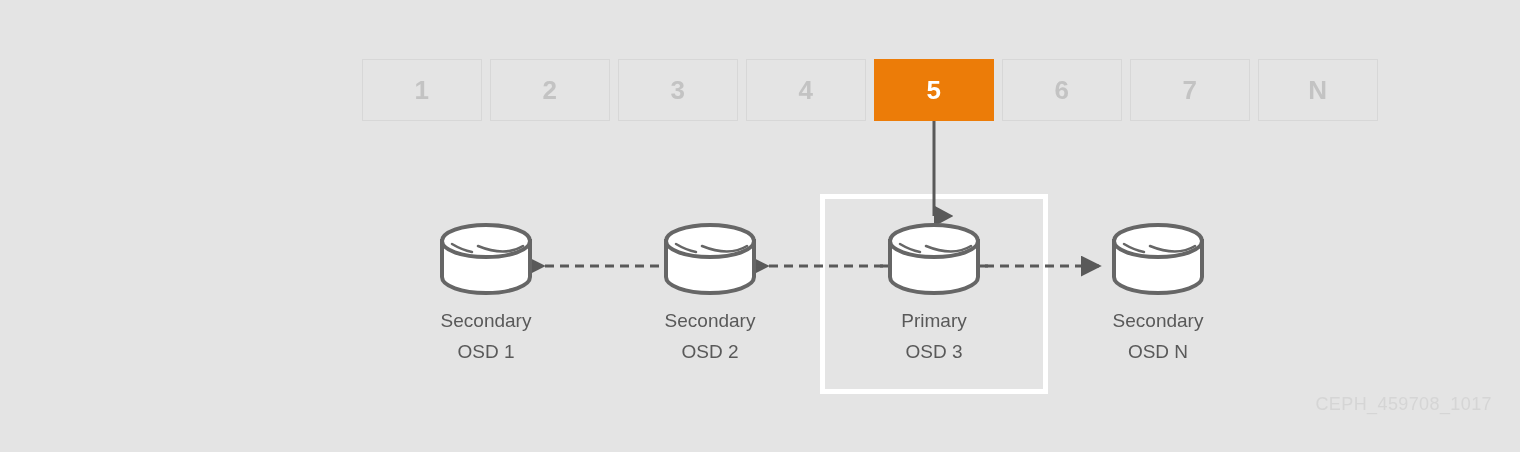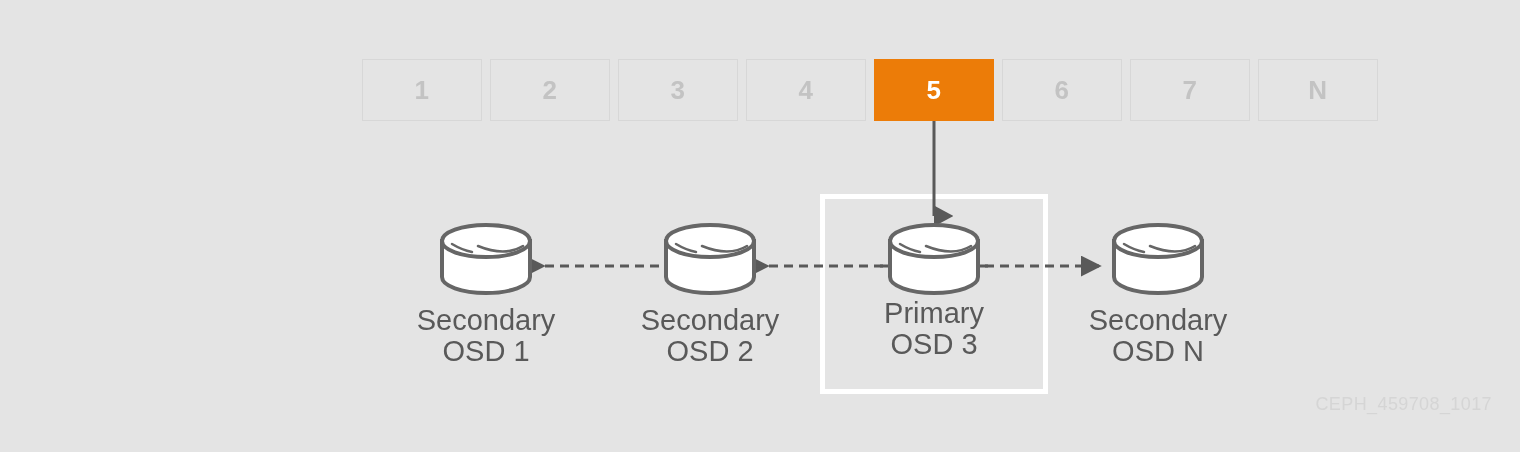--- a/index.html
+++ b/index.html
@@ -72,21 +72,21 @@
     height: 452px;
     overflow: visible;
   }
 
   
   .node-label {
     position: absolute;
     width: 240px;
     text-align: center;
     color: #595959;
-    font-size: 29px;
+    font-size: 19px;
     line-height: 31px;
     white-space: pre-line;
   }
 
   
   .watermark {
     position: absolute;
     right: 28px;
     bottom: 37px;
     color: #d5d5d5;
@@ -167,20 +167,20 @@
       <ellipse cx="1158" cy="241" rx="44" ry="16" fill="#ffffff" stroke="#666666" stroke-width="4"></ellipse>
       <path d="M 1124 244 Q 1134 250 1144 252" fill="none" stroke="#666666" stroke-width="2.5" stroke-linecap="round"></path>
       <path d="M 1150 246 Q 1177 257 1195 246" fill="none" stroke="#666666" stroke-width="2.5" stroke-linecap="round"></path>
     </g>
   </svg>
 
   <div class="node-label" style="left:366px; top:305px;">Secondary
 OSD 1</div>
   <div class="node-label" style="left:590px; top:305px;">Secondary
 OSD 2</div>
-  <div class="node-label" style="left:814px; top:298px;">Primary
+  <div class="node-label" style="left:814px; top:305px;">Primary
 OSD 3</div>
   <div class="node-label" style="left:1038px; top:305px;">Secondary
 OSD N</div>
 
   <div class="watermark">CEPH_459708_1017</div>
 
 </div>
 
 </body></html>

